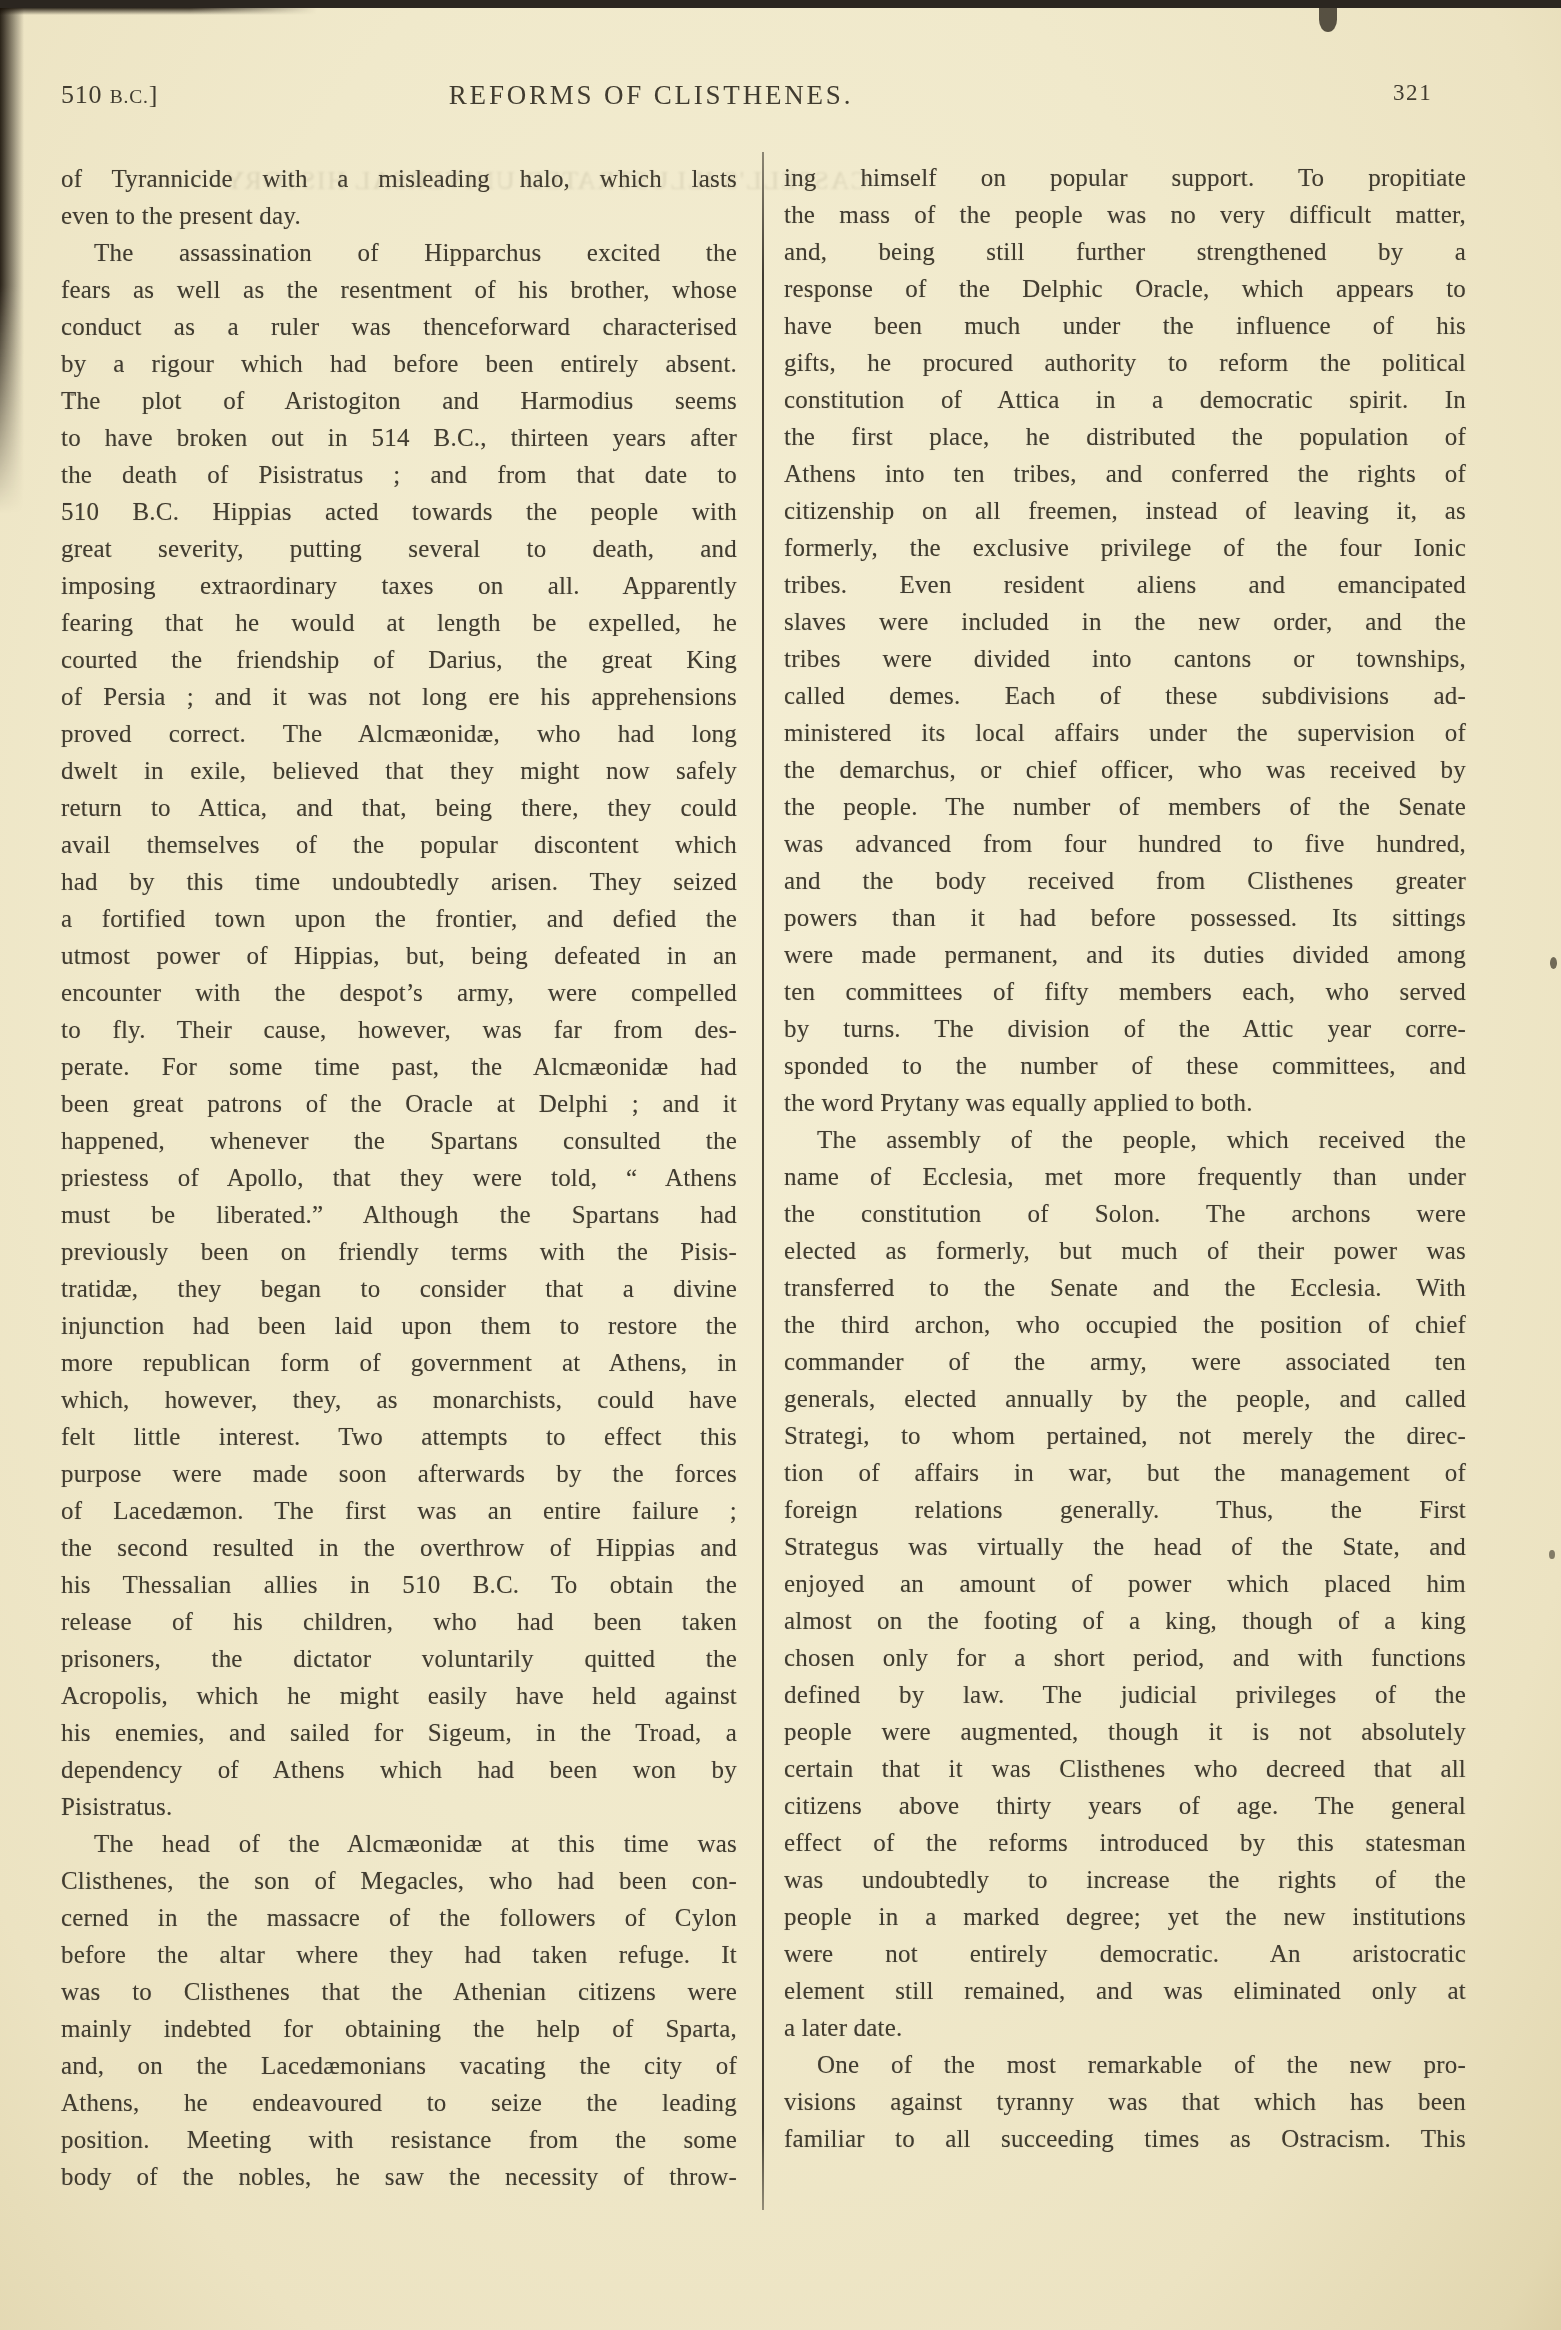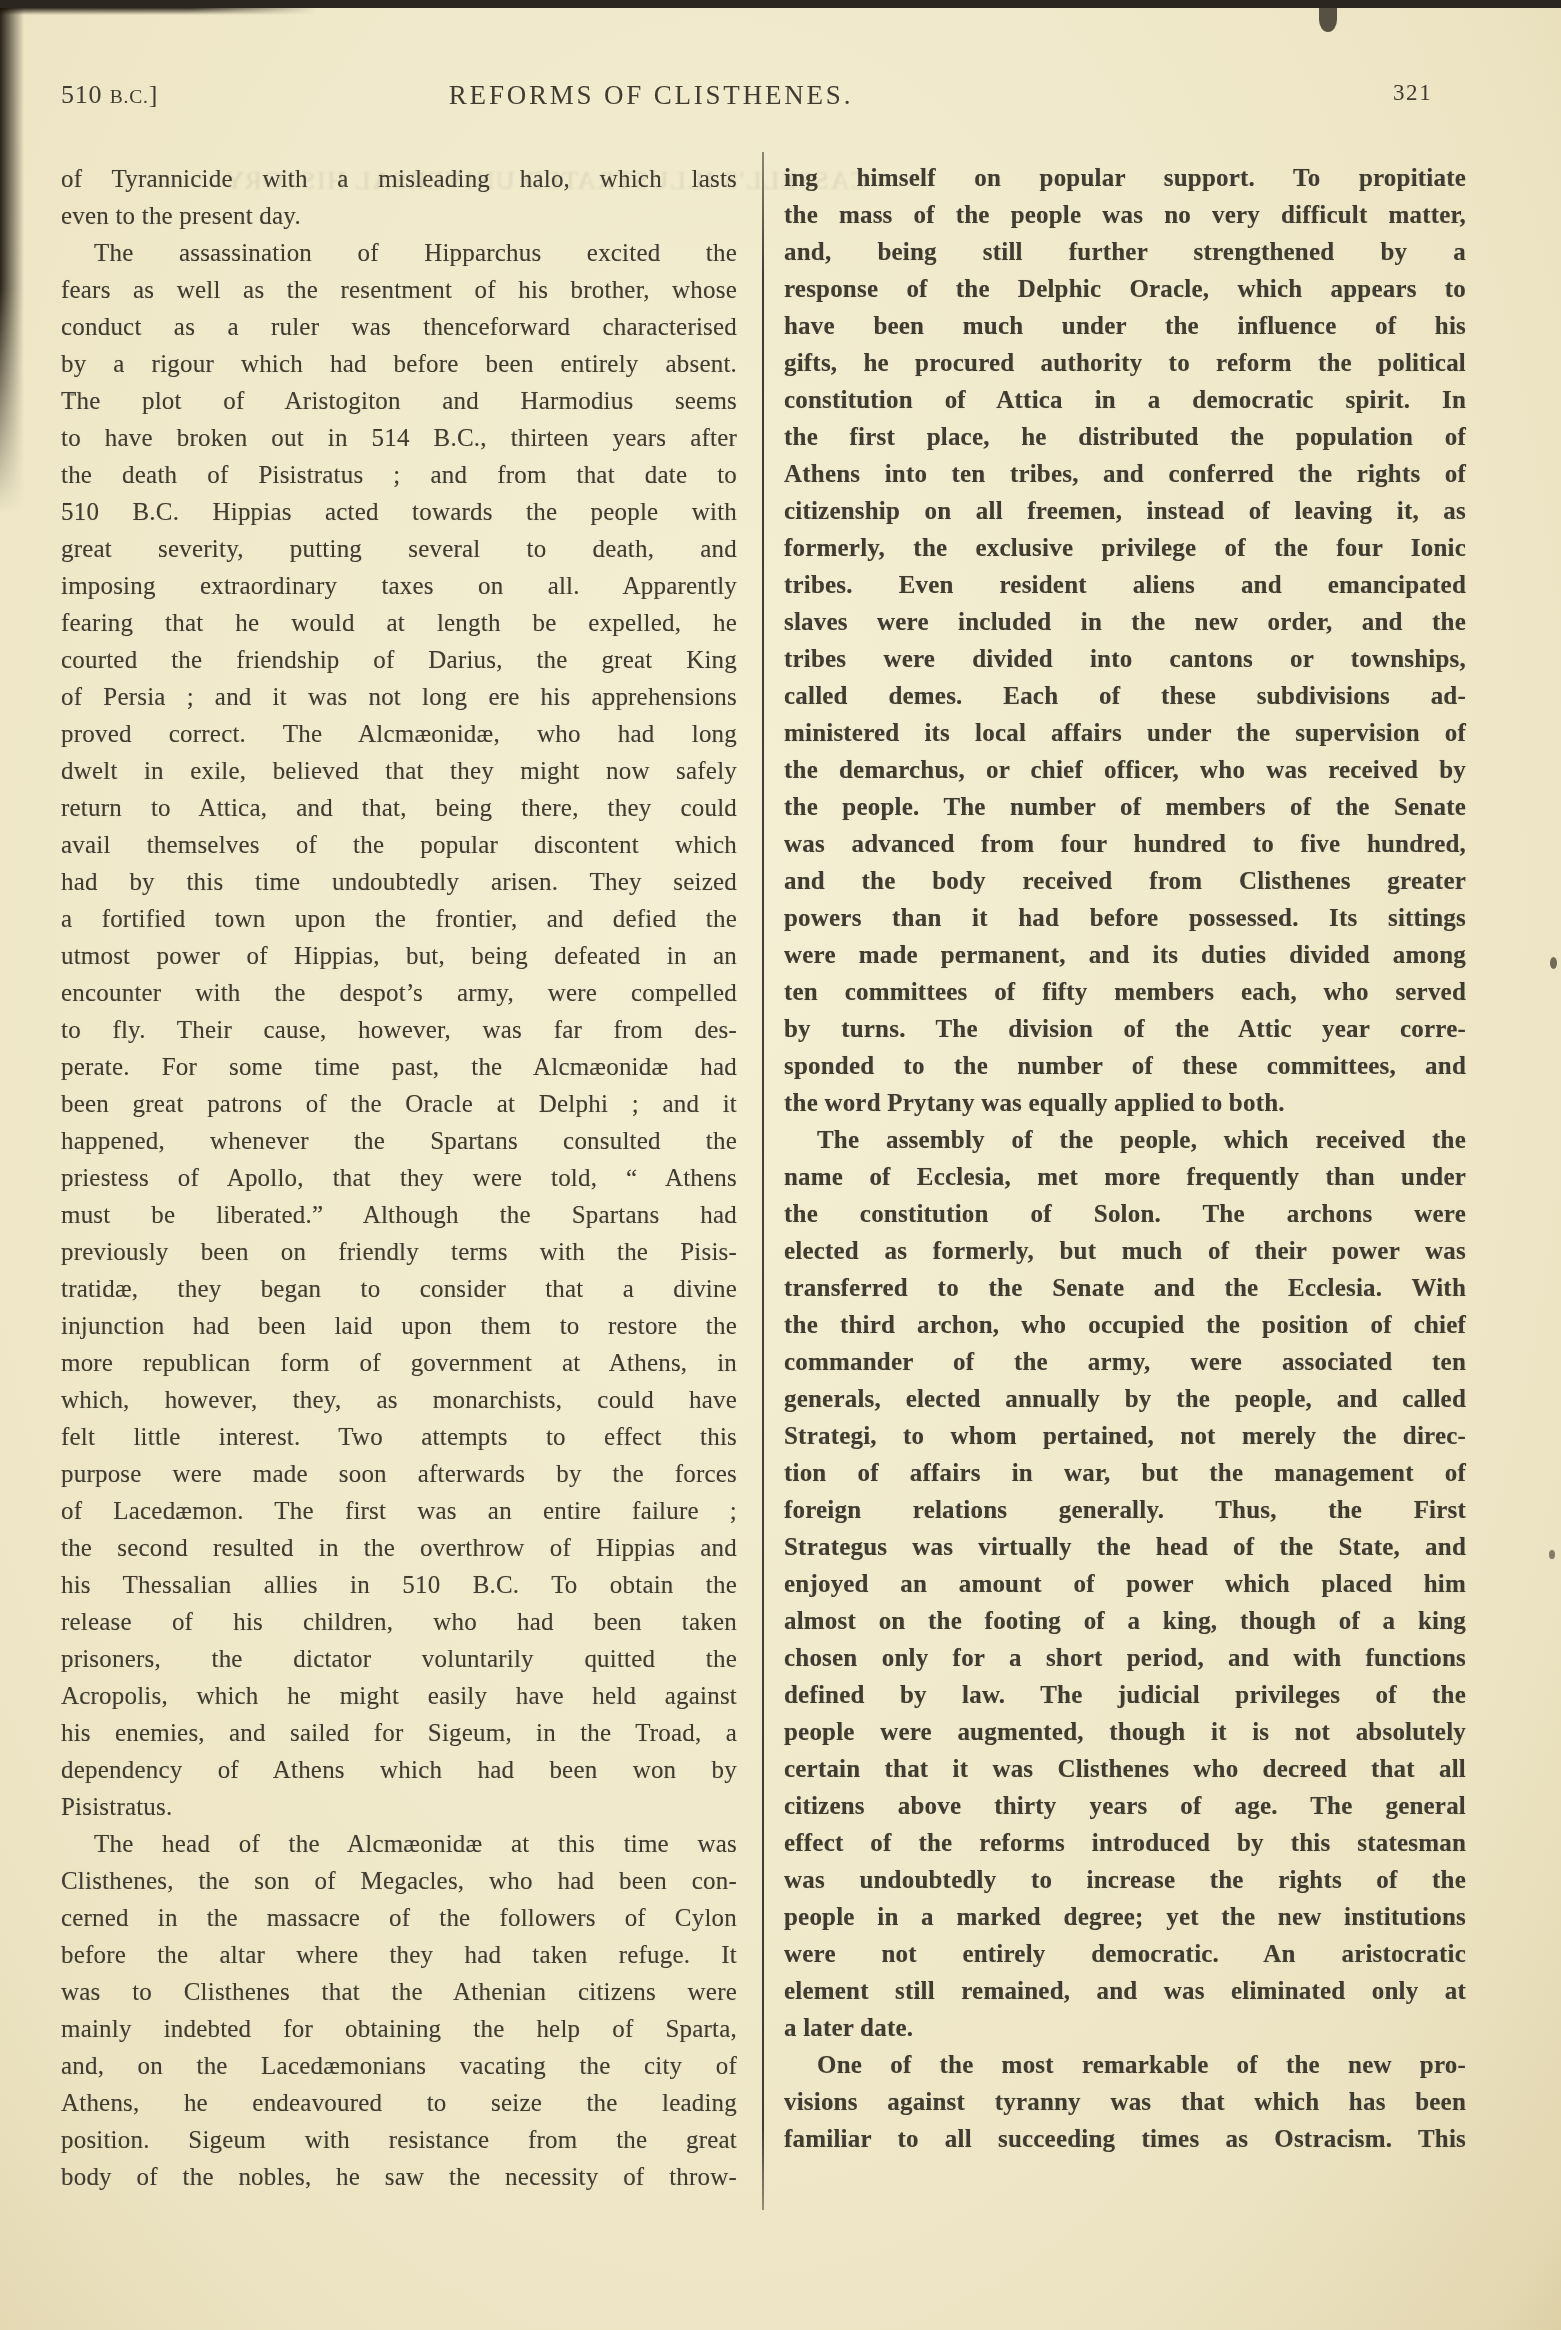--- a/index.html
+++ b/index.html
@@ -53,21 +53,21 @@
     pointer-events:none;white-space:nowrap;
   }
 
   .divider{
     position:absolute;left:762px;top:144px;width:2.4px;height:2058px;
     background:linear-gradient(to bottom, rgba(58,53,43,.55) 0%, #3f3a30 6%, #454034 55%, #3f3a30 96%, rgba(58,53,43,.5) 100%);
   }
 
   .col{position:absolute;top:152px;}
   .col-left{left:61px;width:676px;}
-  .col-right{left:784px;top:151px;width:682px;font-weight:bold;}
+  .col-right{left:784px;top:151px;width:682px;}
   .tline{
     font-size:25px;line-height:37px;height:37px;
     letter-spacing:0.2px;
     text-align:justify;text-align-last:justify;
     white-space:normal;overflow:visible;
     text-shadow:0 0 0.8px rgba(65,60,48,.35);
   }
   .tline.ind{text-indent:33px;}
   .tline.pend{text-align:right;text-align-last:left;}
 </style>
@@ -137,21 +137,21 @@
       <div class="tline">dependency of Athens which had been won by</div>
       <div class="tline pend">Pisistratus.</div>
       <div class="tline ind">The head of the Alcmæonidæ at this time was</div>
       <div class="tline">Clisthenes, the son of Megacles, who had been con-</div>
       <div class="tline">cerned in the massacre of the followers of Cylon</div>
       <div class="tline">before the altar where they had taken refuge.  It</div>
       <div class="tline">was to Clisthenes that the Athenian citizens were</div>
       <div class="tline">mainly indebted for obtaining the help of Sparta,</div>
       <div class="tline">and, on the Lacedæmonians vacating the city of</div>
       <div class="tline">Athens, he endeavoured to seize the leading</div>
-      <div class="tline">position.  Sigeum with resistance from the great</div>
+      <div class="tline">position.  Meeting with resistance from the some</div>
       <div class="tline">body of the nobles, he saw the necessity of throw-</div>
     </div>
   <div class="col col-right" id="col-right">
       <div class="tline">ing himself on popular support.  To propitiate</div>
       <div class="tline">the mass of the people was no very difficult matter,</div>
       <div class="tline">and, being still further strengthened by a</div>
       <div class="tline">response of the Delphic Oracle, which appears to</div>
       <div class="tline">have been much under the influence of his</div>
       <div class="tline">gifts, he procured authority to reform the political</div>
       <div class="tline">constitution of Attica in a democratic spirit.  In</div>

